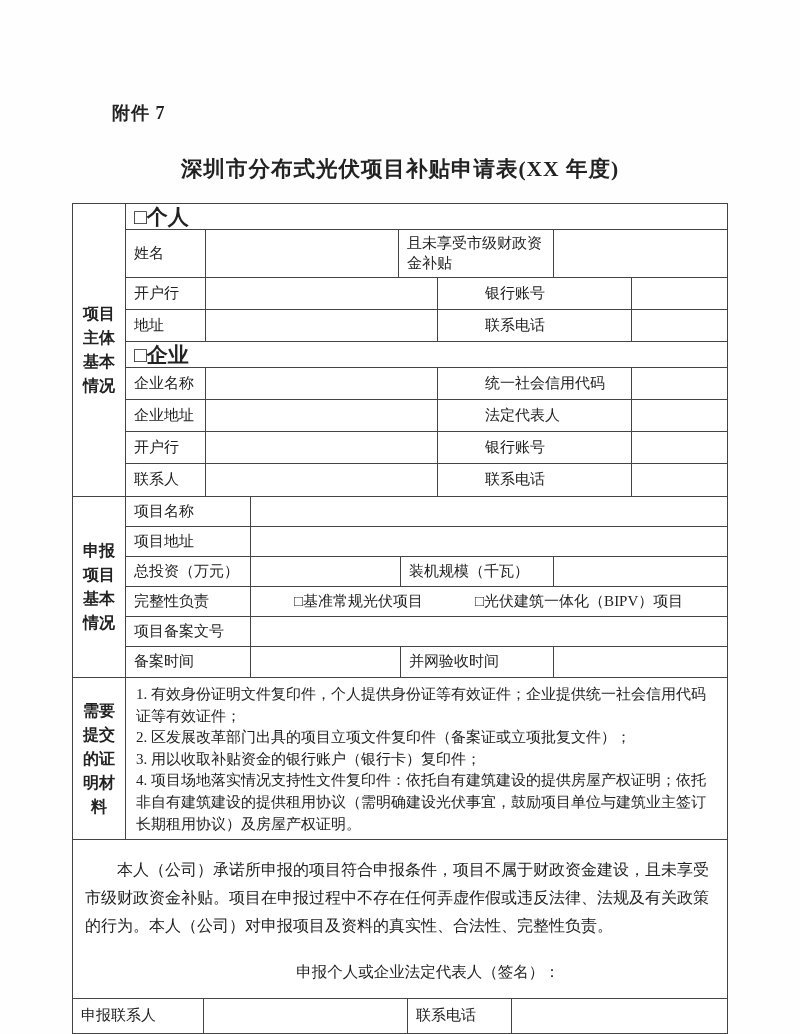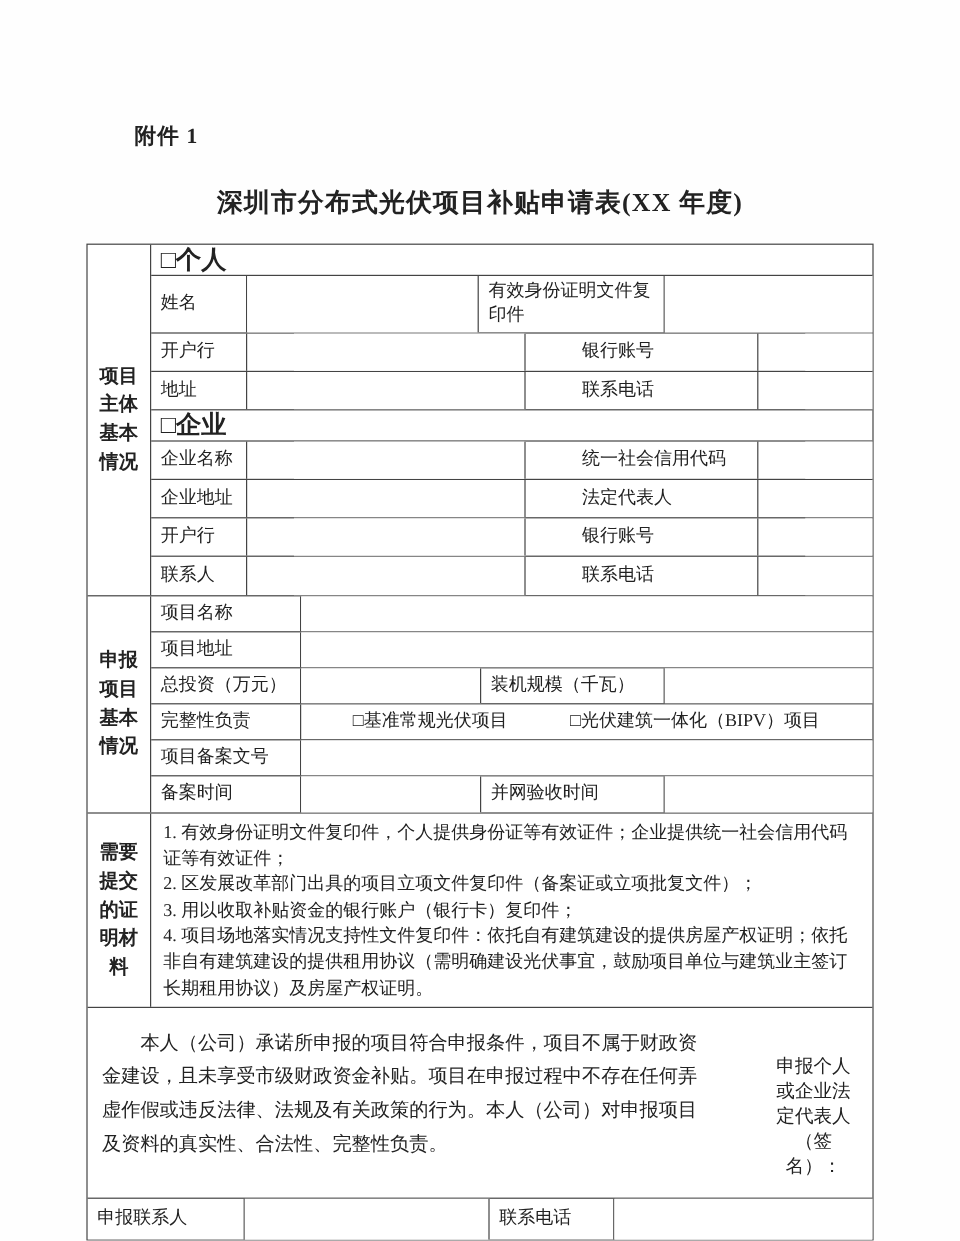--- a/index.html
+++ b/index.html
@@ -55,47 +55,47 @@
   
   .cF1 { flex:0 0 131px; } .cF2 { flex:0 0 204px; }
   .cF3 { flex:0 0 104px; } .cF4 { flex:1; }
   .type-cell { display:flex; align-items:center; gap:52px; padding-left:43px; }
   .materials-cell {
     flex:1; padding:6px 10px 4px 10px; font-size:15px; line-height:1.44;
     display:block; min-height:153px;
   }
   .materials-cell div { margin:0; }
   .decl-cell {
-    flex:1; display:flex; flex-direction:row; min-height:158px;
+    flex:1; display:flex; flex-direction:column; min-height:158px;
     padding:16px 12px 10px 12px;
   }
   .decl-text { text-indent:2em; font-size:16px; line-height:1.75; }
   .decl-sign { margin-top:22px; text-align:center; font-size:15.5px; padding-left:56px; }
   .input-area { background:#fff; }
 </style>
 </head>
 <body>
 
 <div class="page">
 
-  <div class="attachment">附件 1</div>
+  <div class="attachment">附件 7</div>
   <div class="title">深圳市分布式光伏项目补贴申请表(XX 年度)</div>
 
   <div class="form">
 
     <div class="section">
       <div class="side-header">项目主体基本情况</div>
       <div class="rows">
         <div class="row h26">
           <div class="cell full bold-label">□个人</div>
         </div>
         <div class="row h48">
           <div class="cell cA1">姓名</div>
           <div class="cell cA2 input-area"></div>
-          <div class="cell cA3">有效身份证明文件复印件</div>
+          <div class="cell cA3">且未享受市级财政资金补贴</div>
           <div class="cell cA4 input-area"></div>
         </div>
         <div class="row h32">
           <div class="cell cA1">开户行</div>
           <div class="cell cA2 input-area"></div>
           <div class="cell cA3">银行账号</div>
           <div class="cell cA4 input-area"></div>
         </div>
         <div class="row h32">
           <div class="cell cA1">地址</div>

